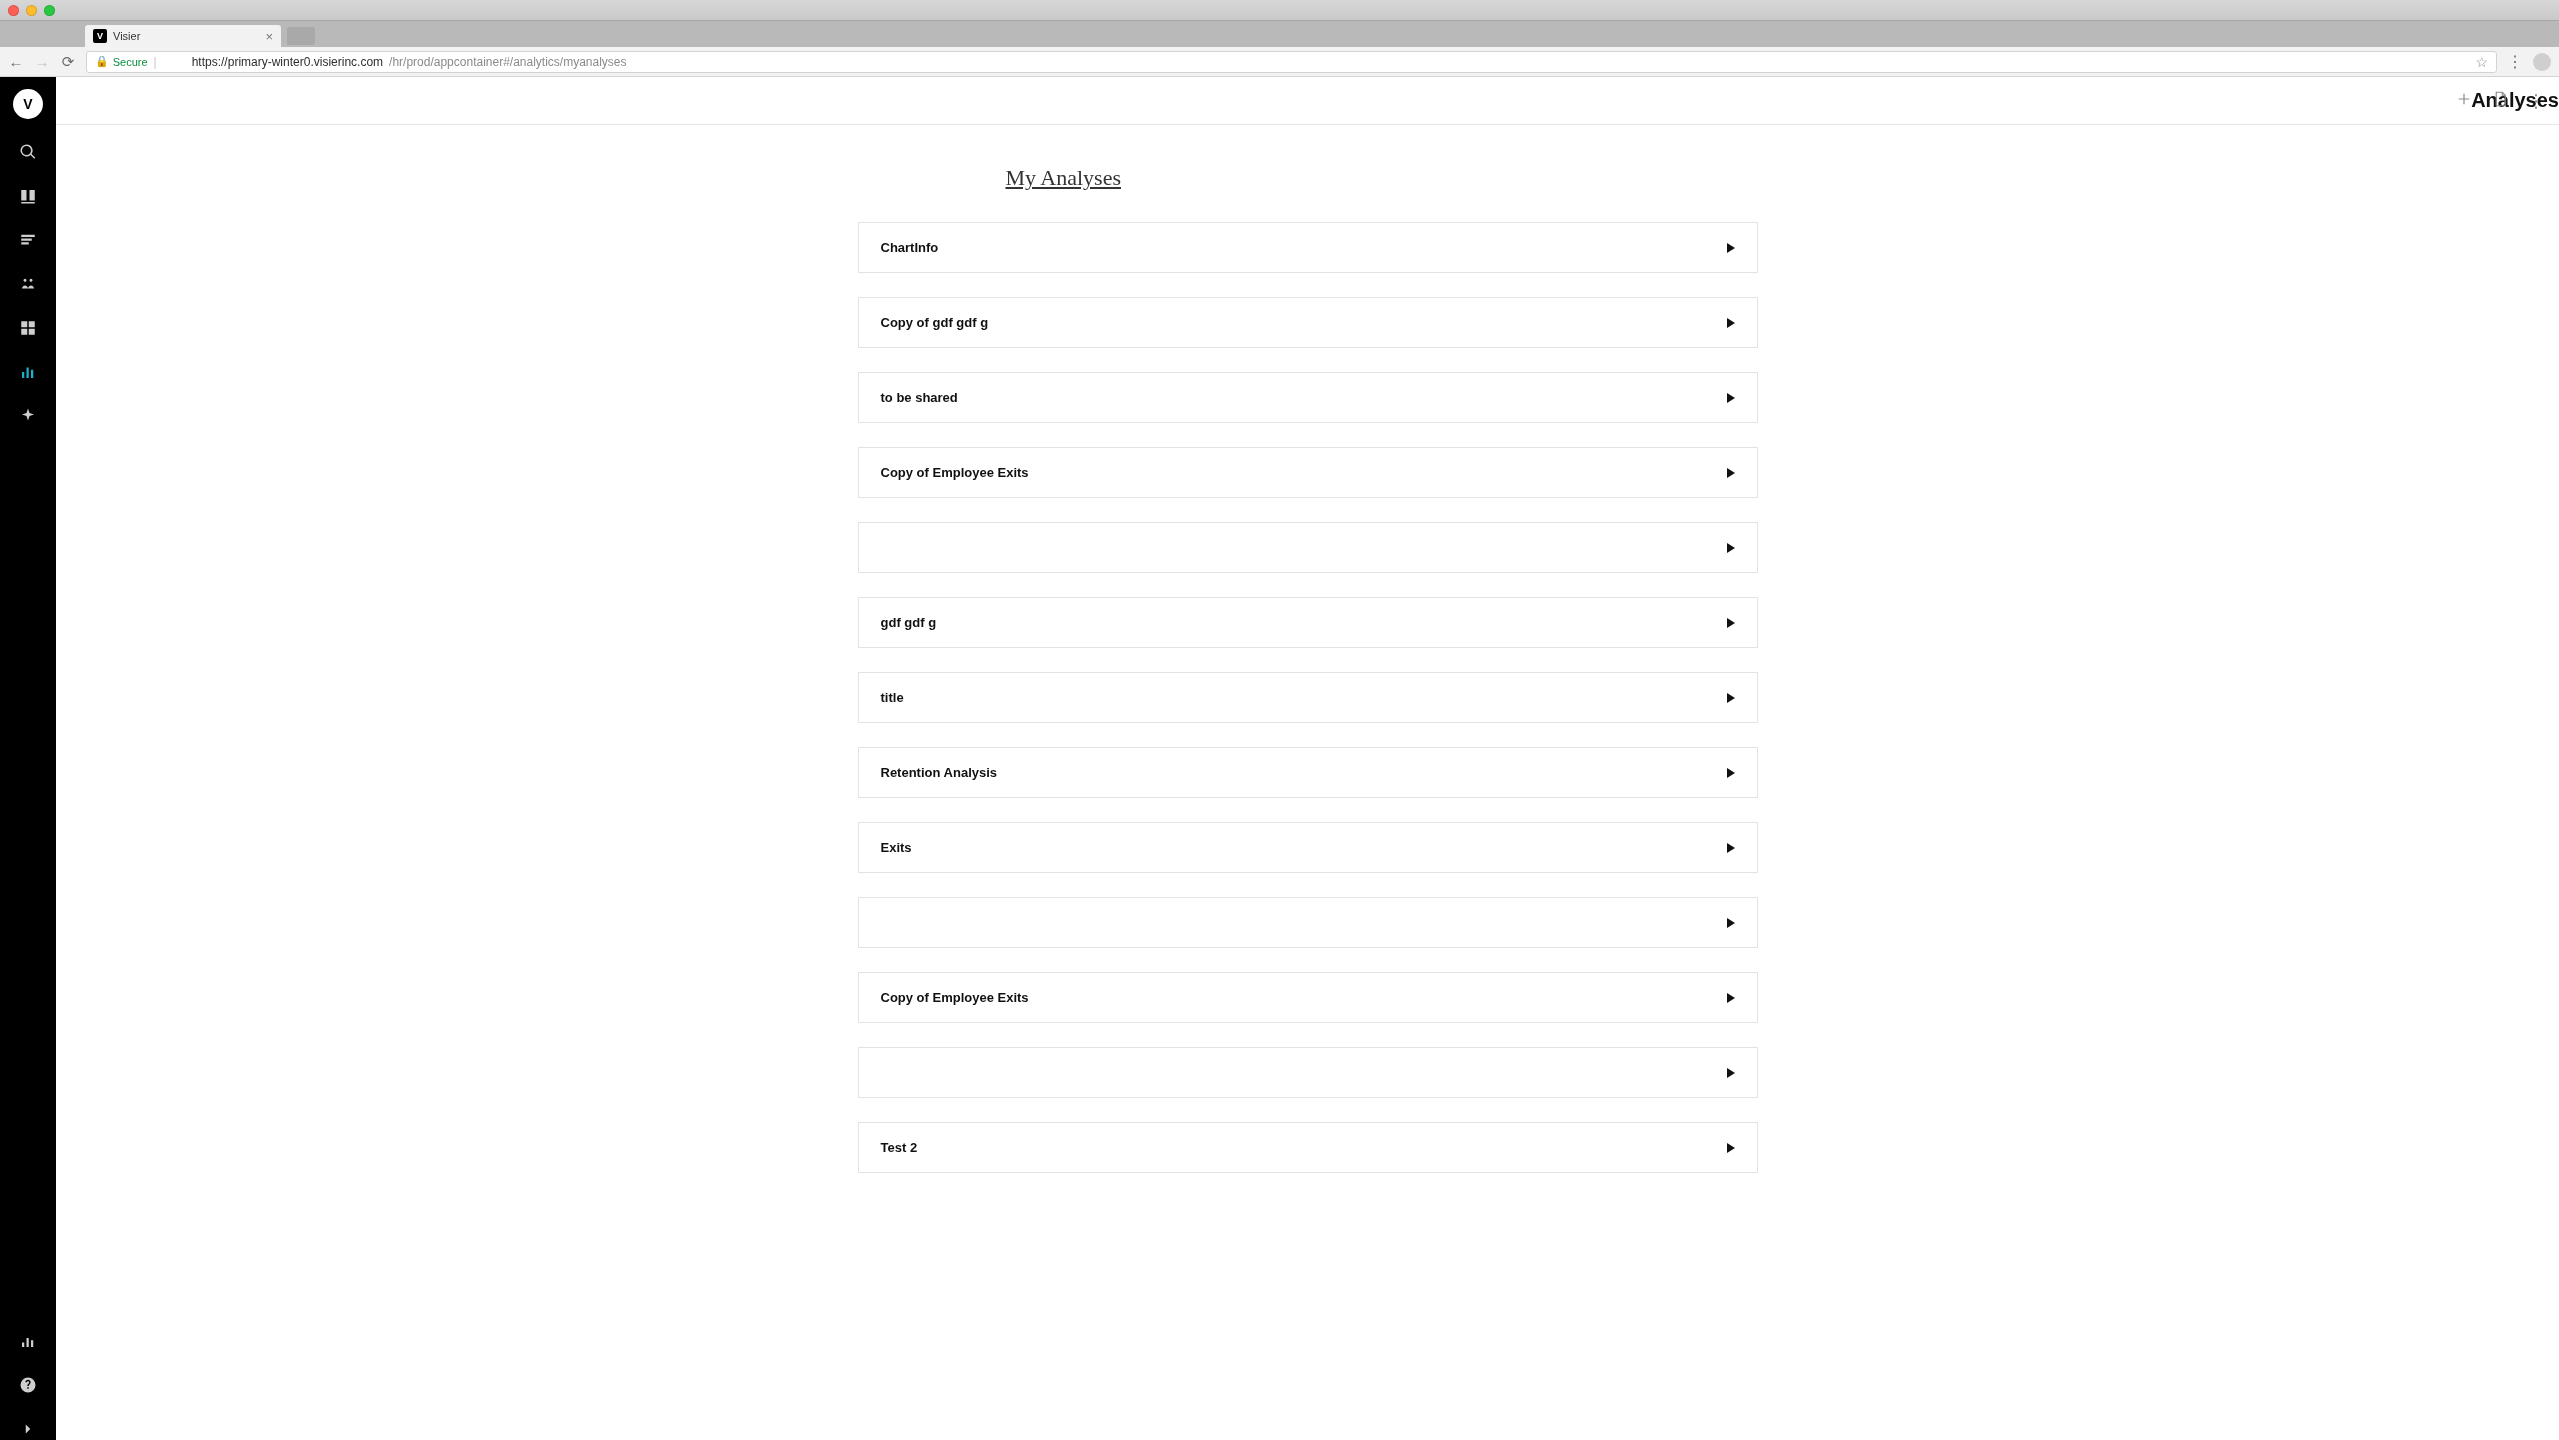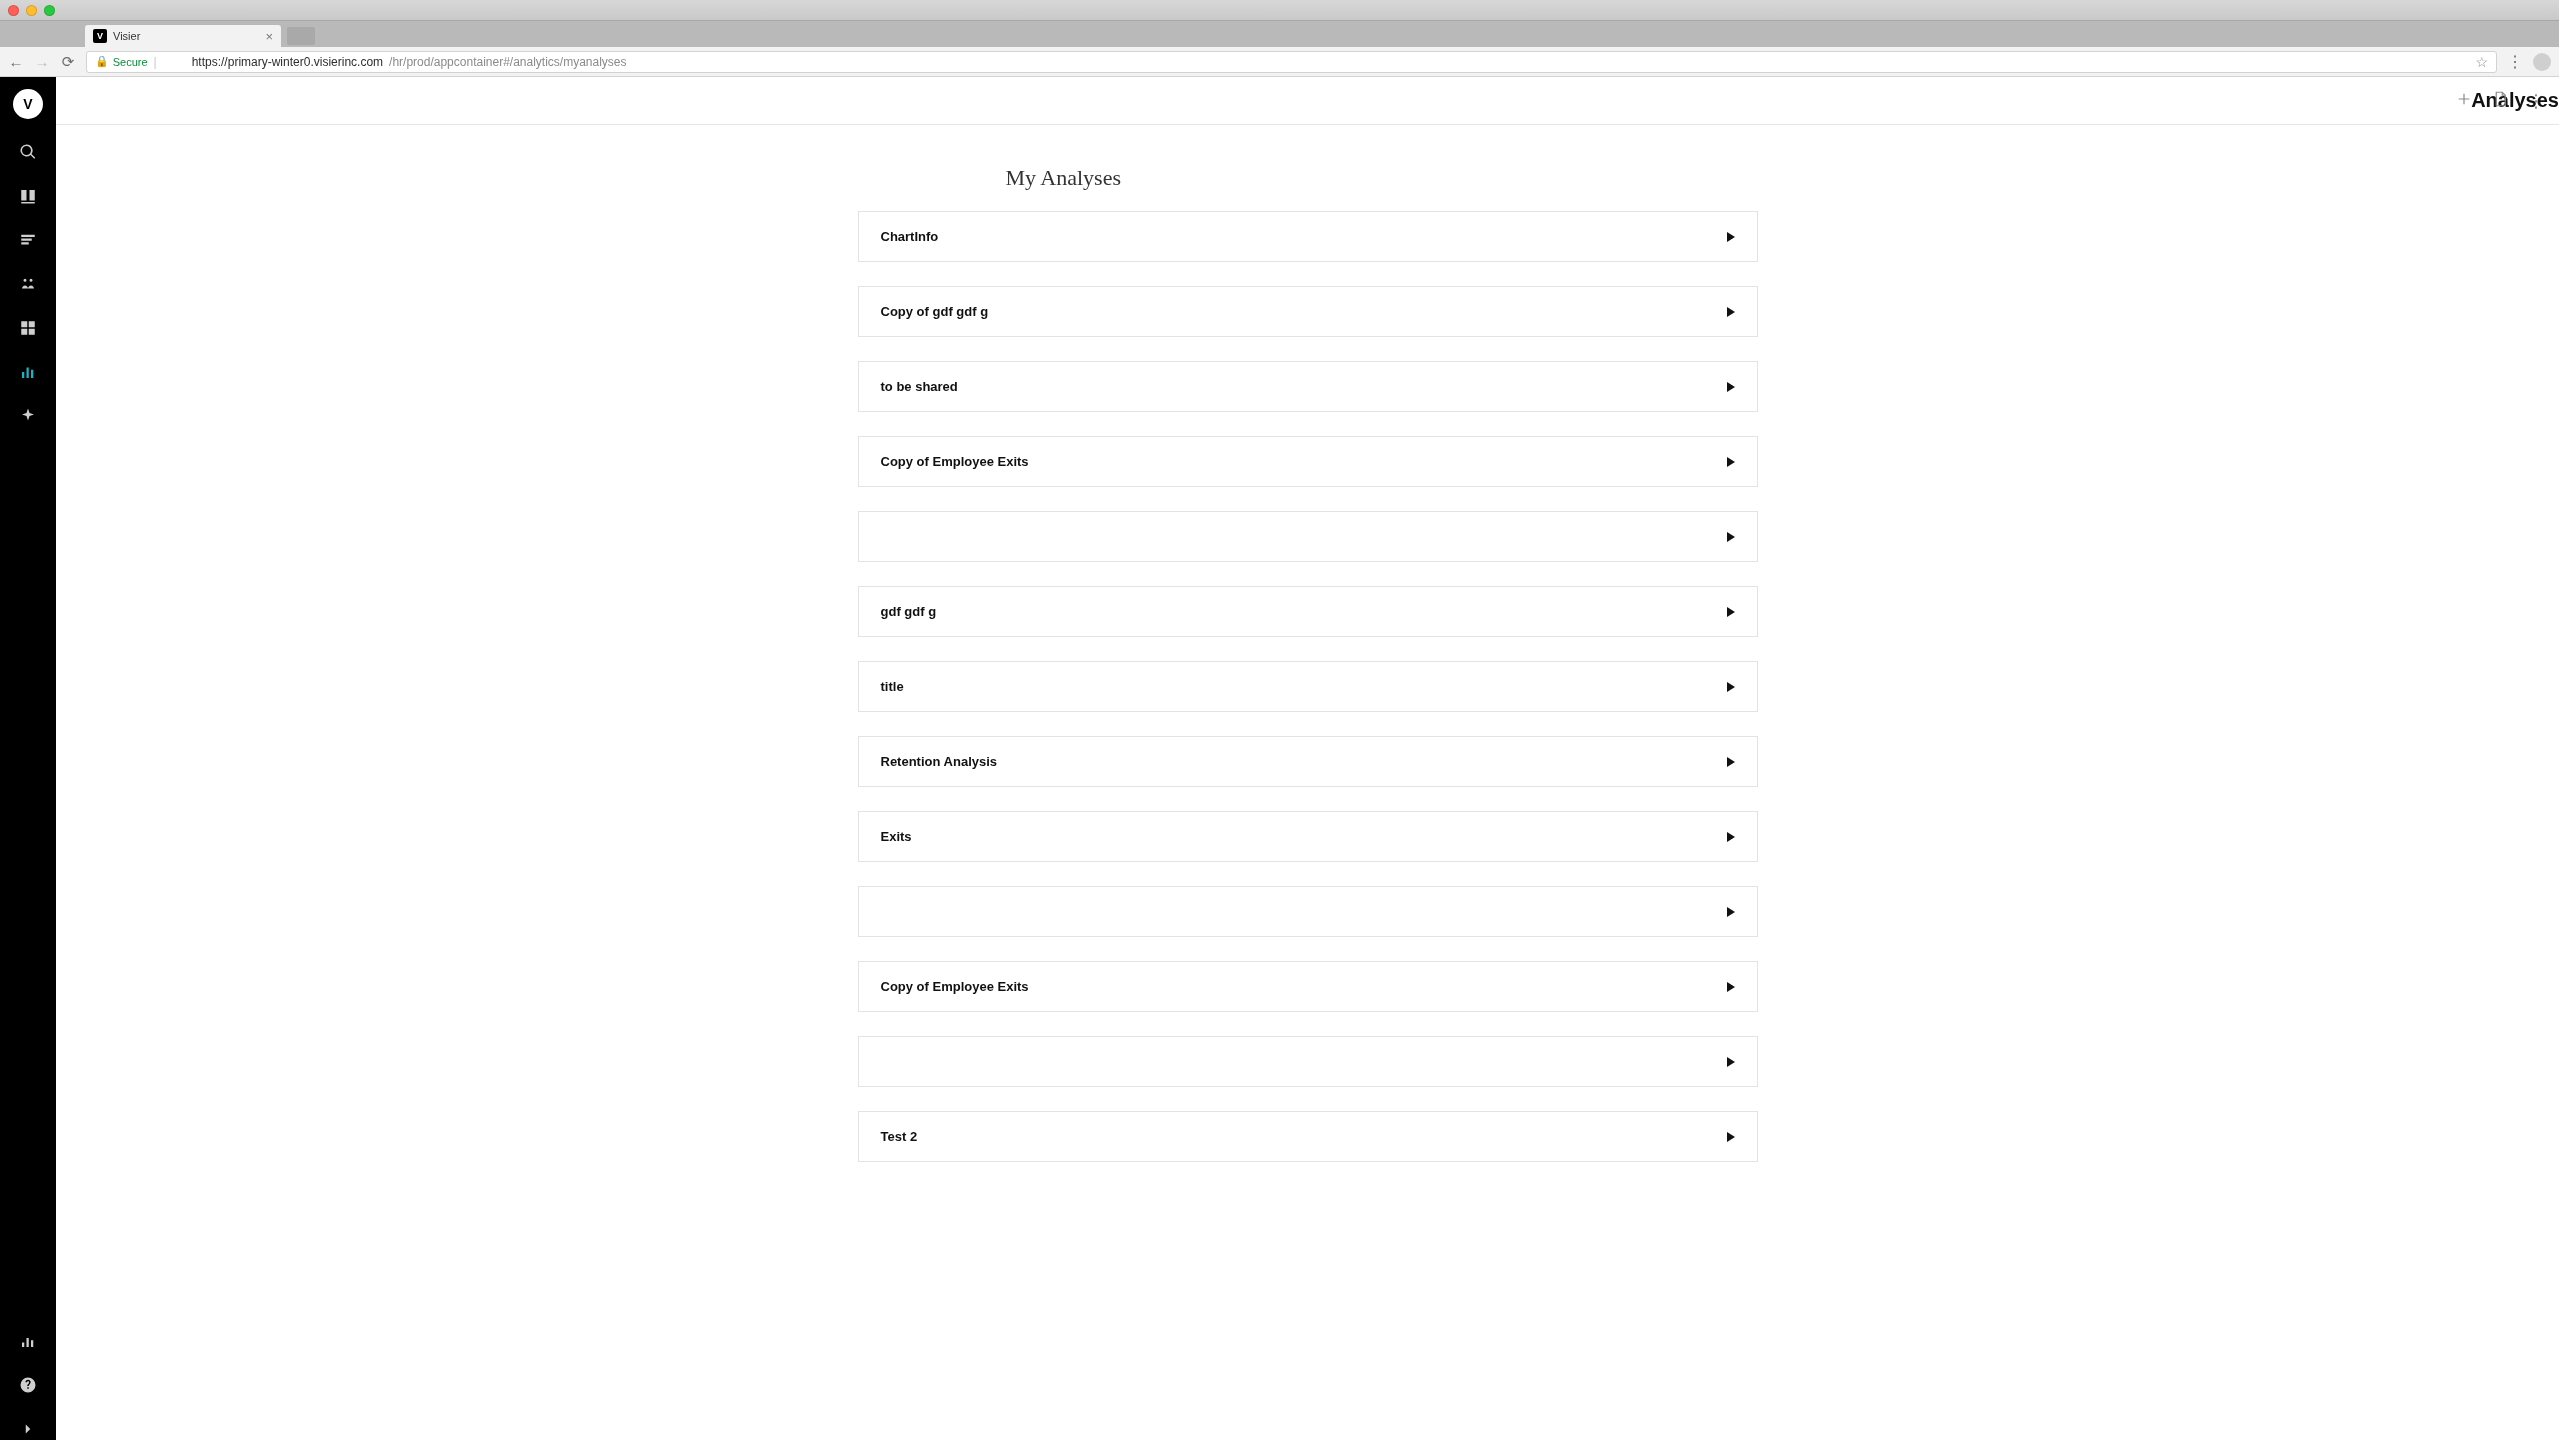--- a/index.html
+++ b/index.html
@@ -113,22 +113,23 @@
   .header-actions svg { width: 18px; height: 18px; fill: none; stroke: #8a8a8a; stroke-width: 1.6; }
 
   .scroll {
     flex: 1; overflow-y: auto;
     display: flex; justify-content: center;
     padding: 40px 0 60px;
   }
   .analyses-wrap { width: 900px; }
   .section-title {
     font-size: 22px; font-weight: 400; color: #333;
-    margin: 0 0 20px 148px;
+    margin: 0 0 31px 148px;
     font-family: Georgia, "Times New Roman", serif;
+    text-decoration: underline;
   }
   .card-list { display: flex; flex-direction: column; gap: 24px; }
   .card {
     border: 1px solid #e3e3e3; border-radius: 0;
     height: 51px;
     display: flex; align-items: center;
     padding: 0 22px;
   }
   .card-title { font-size: 13px; font-weight: 700; color: #111; }
   .card-play {

